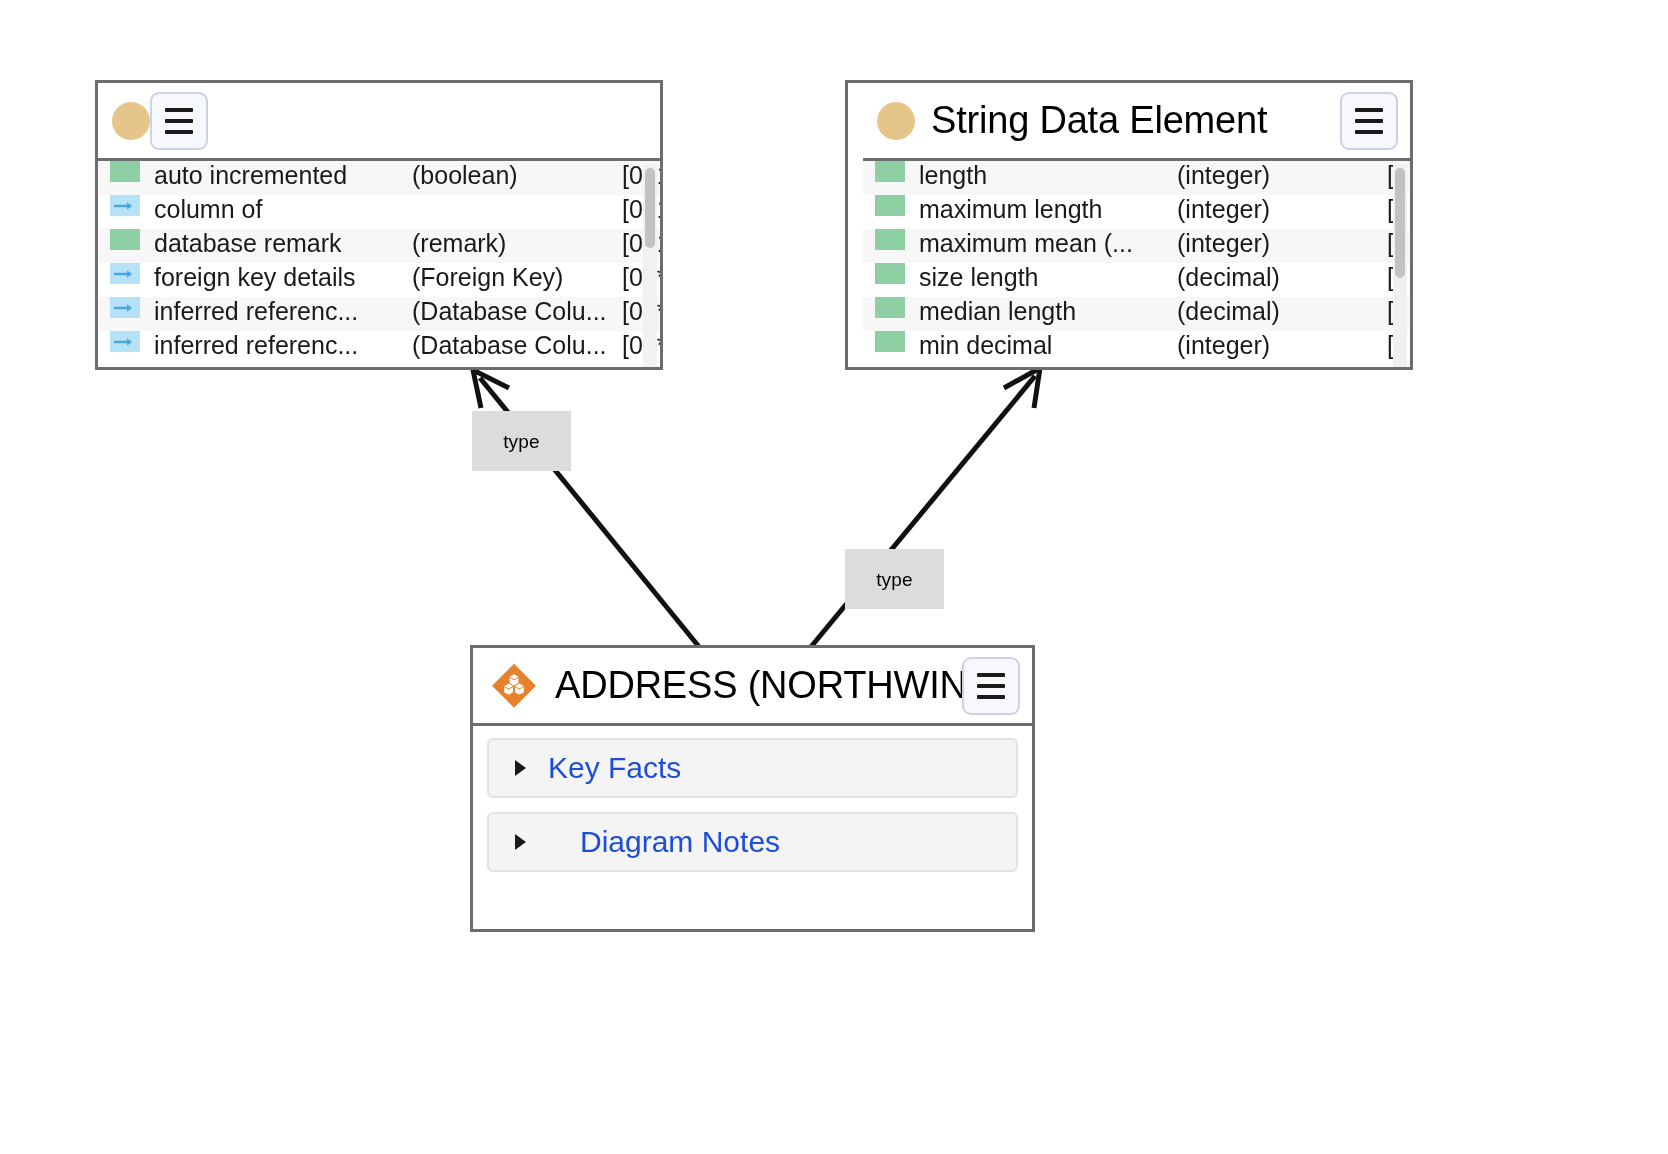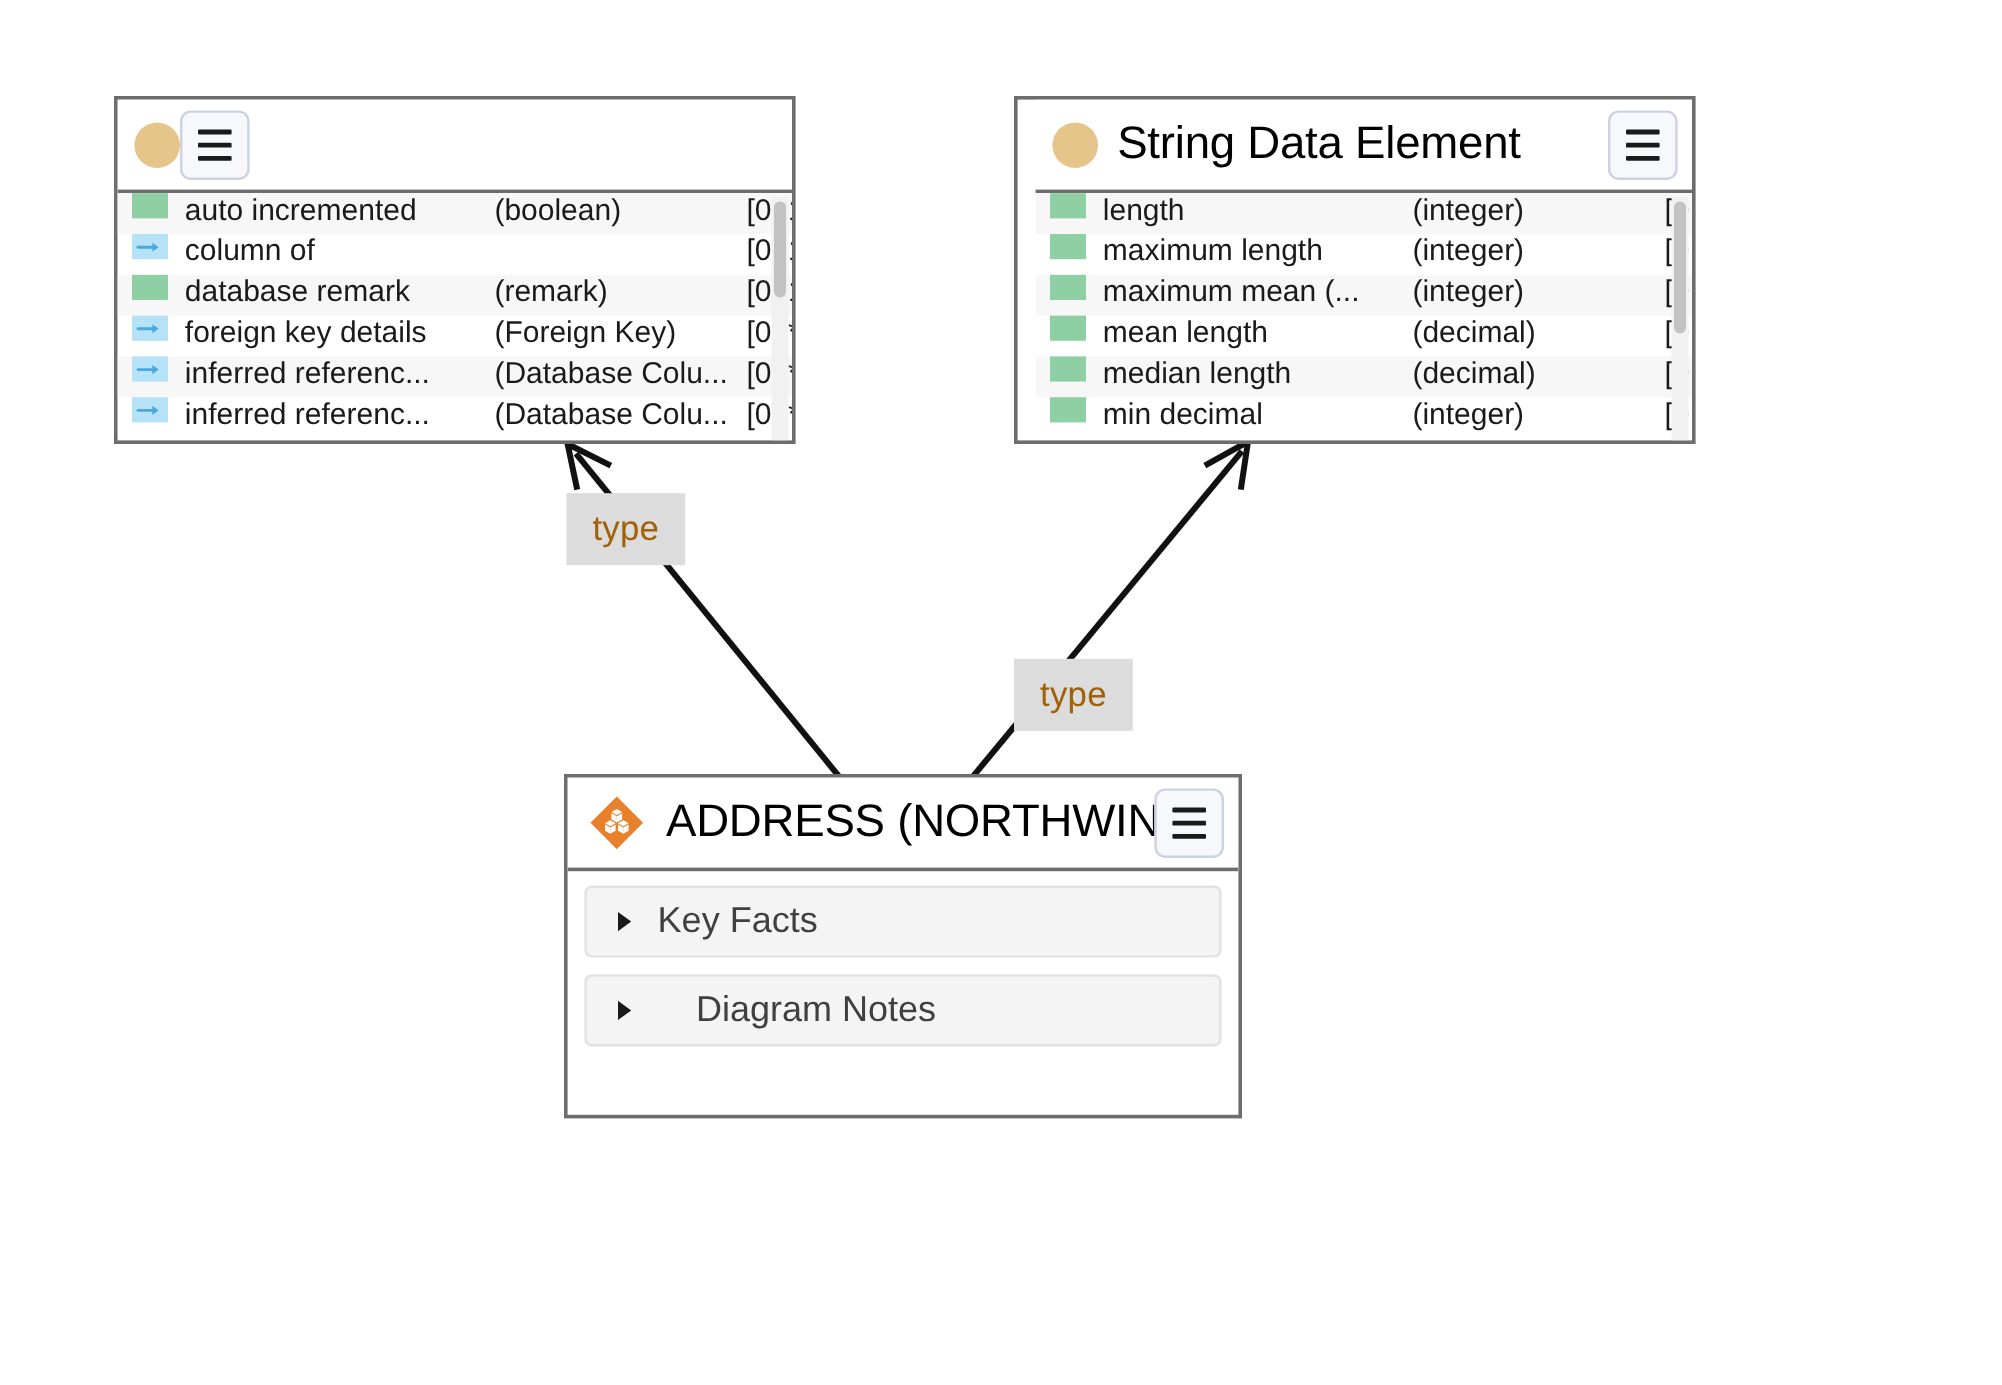--- a/index.html
+++ b/index.html
@@ -26,22 +26,22 @@
     left: 0; top: 0;
     width: 1668px;
     height: 1154px;
     pointer-events: none;
   }
 
   
   .edge-label {
     position: absolute;
     background: #dcdcdc;
-    color: #a16207;
-    font-size: 29px;
+    color: #000000;
+    font-size: 19px;
     line-height: 1;
     display: flex;
     align-items: center;
     justify-content: center;
     letter-spacing: 0.2px;
   }
   #edge-label-1 { left: 472px; top: 411px; width: 99px; height: 60px; }
   #edge-label-2 { left: 845px; top: 549px; width: 99px; height: 60px; }
 
   
@@ -201,21 +201,21 @@
   .tri {
     width: 0; height: 0;
     border-left: 11px solid #1a1a1a;
     border-top: 8px solid transparent;
     border-bottom: 8px solid transparent;
     flex: 0 0 auto;
   }
   .section-label {
     margin-left: 22px;
     font-size: 30px;
-    color: #404040;
+    color: #1d4ed8;
   }
 </style>
 </head>
 <body>
 
 <div id="canvas">
 
   <svg id="edges" viewBox="0 0 1668 1154" width="1668" height="1154">
 
     <g>
@@ -330,21 +330,21 @@
           <div class="attr-card">[0..1]</div>
         </div>
         <div class="attr-row alt">
           <div class="attr-icon attribute"></div>
           <div class="attr-name">maximum mean (...</div>
           <div class="attr-type">(integer)</div>
           <div class="attr-card">[0..1]</div>
         </div>
         <div class="attr-row">
           <div class="attr-icon attribute"></div>
-          <div class="attr-name">mean length</div>
+          <div class="attr-name">size length</div>
           <div class="attr-type">(decimal)</div>
           <div class="attr-card">[0..1]</div>
         </div>
         <div class="attr-row alt">
           <div class="attr-icon attribute"></div>
           <div class="attr-name">median length</div>
           <div class="attr-type">(decimal)</div>
           <div class="attr-card">[0..1]</div>
         </div>
         <div class="attr-row">

